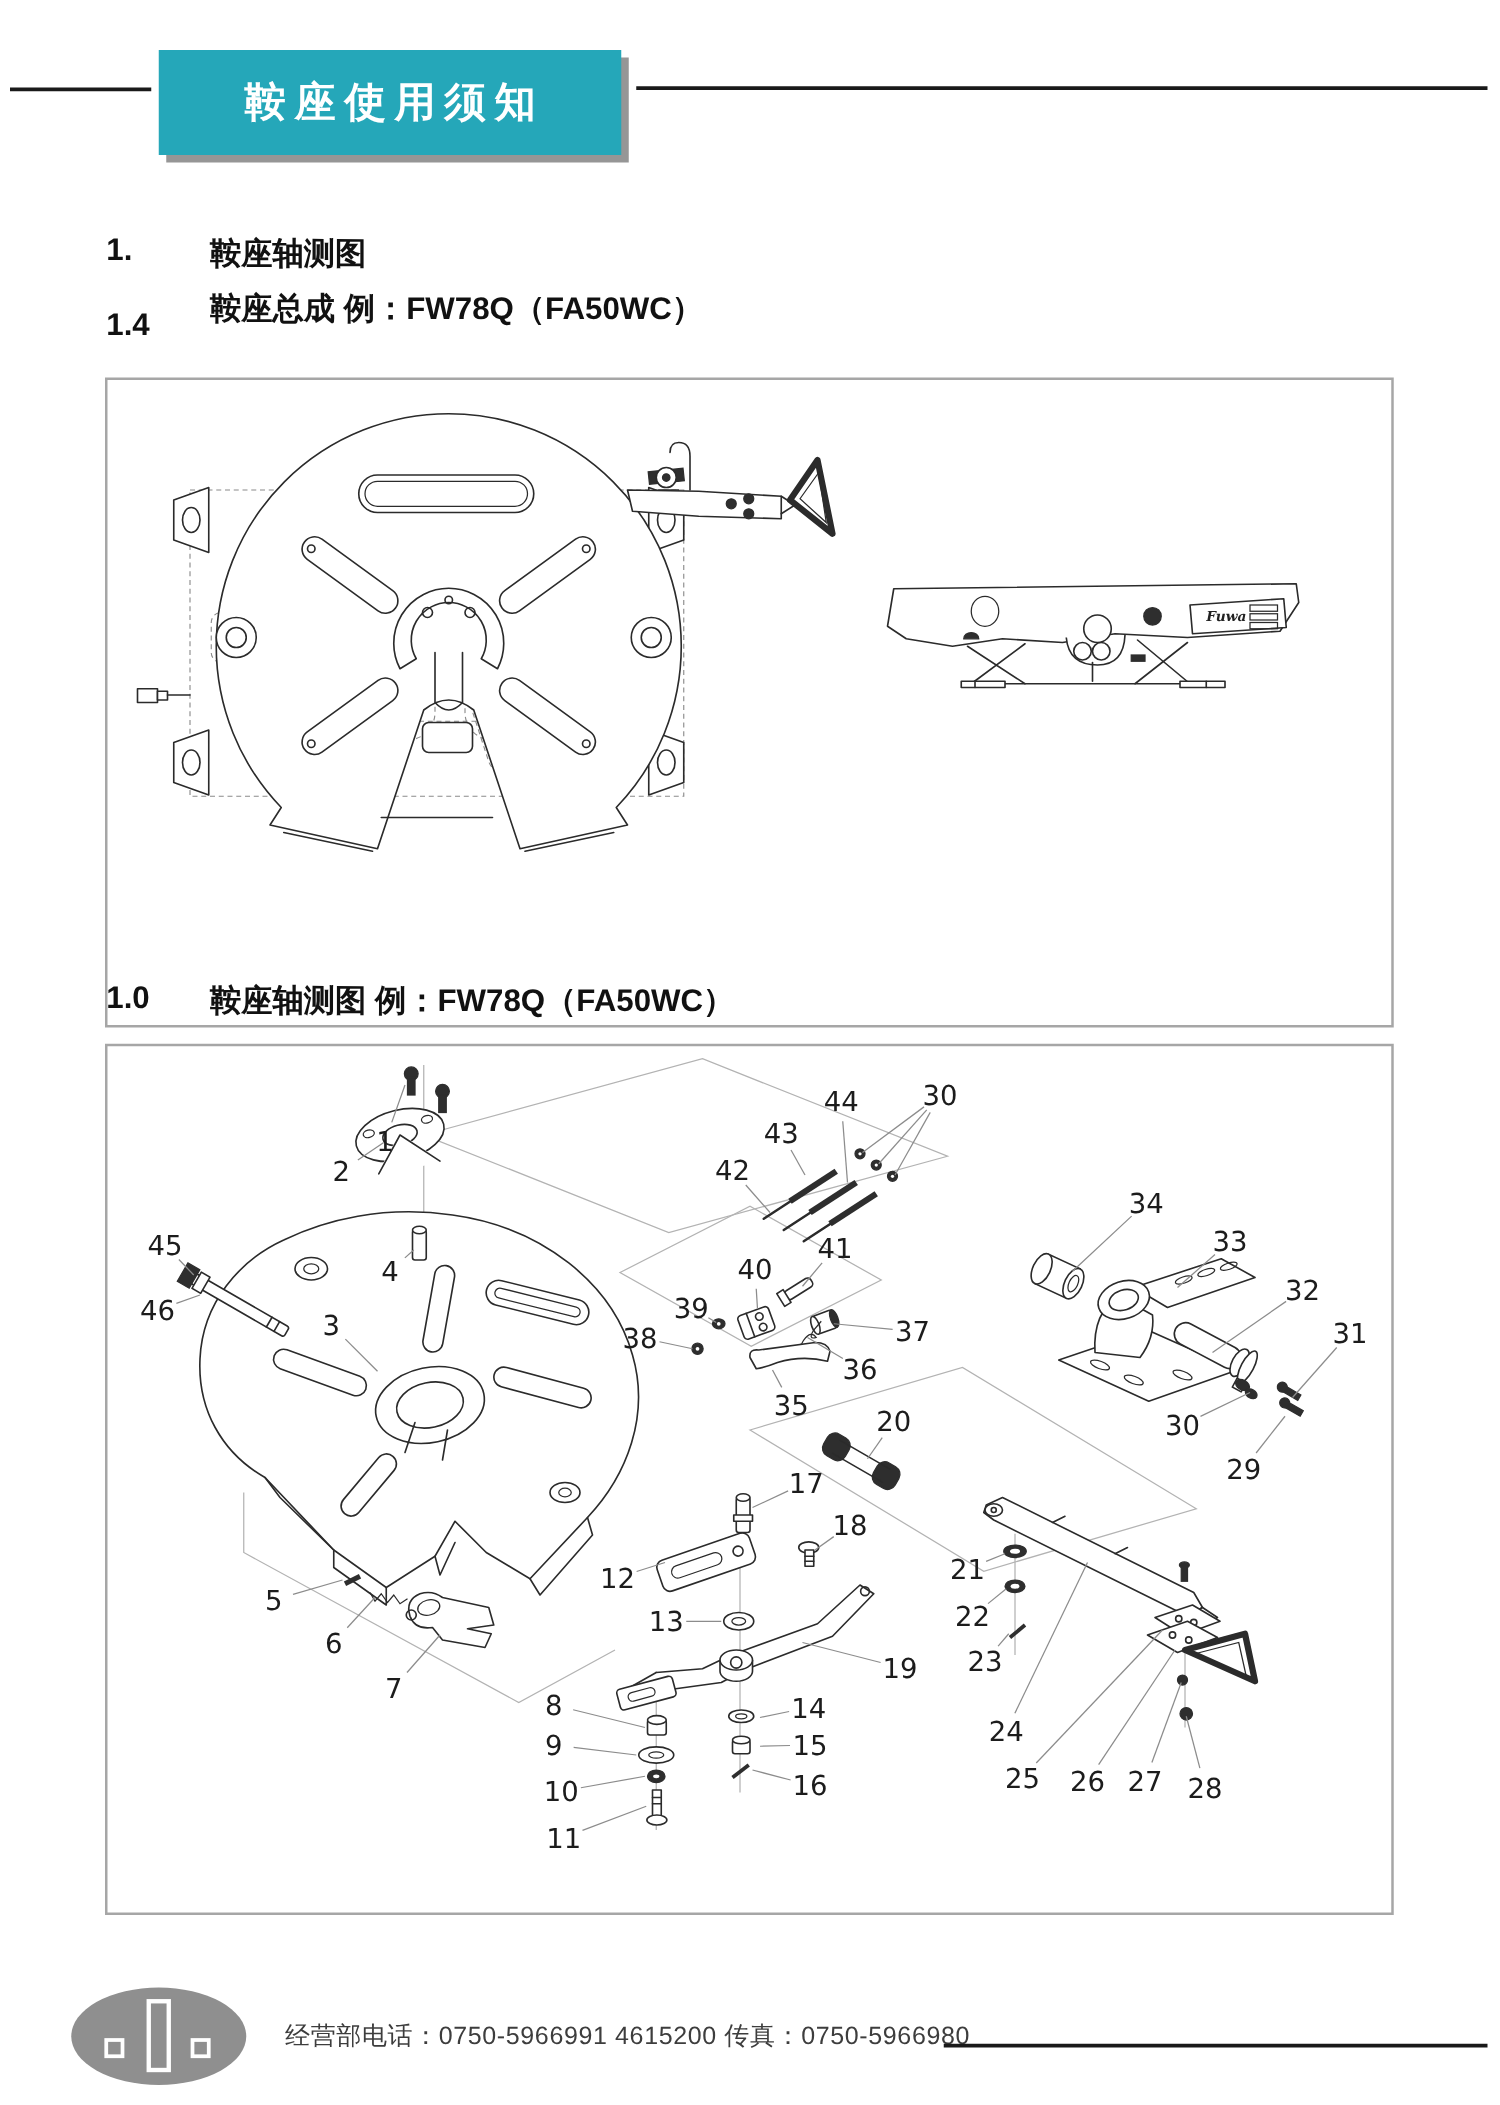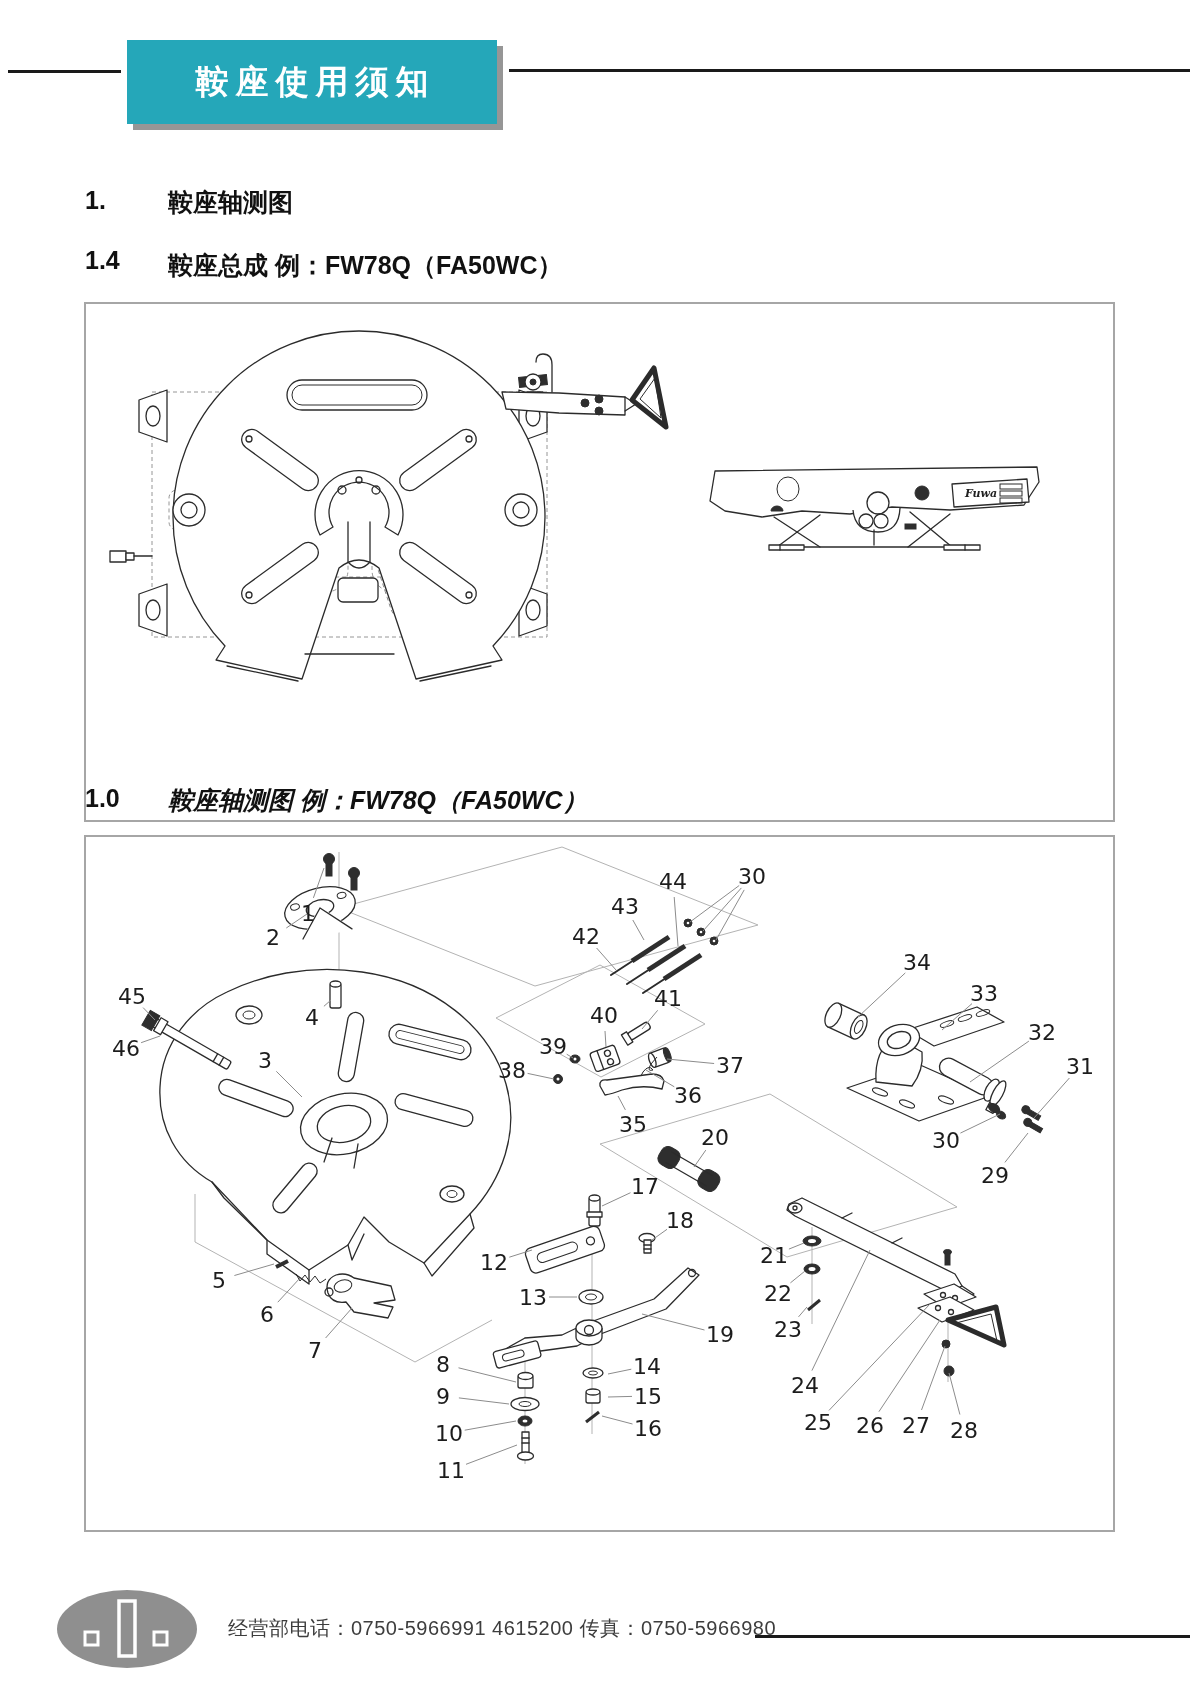--- a/index.html
+++ b/index.html
@@ -40,21 +40,21 @@
   <div class="hline" style="left:8px;top:70px;width:113px;"></div>
   <div id="banner">
     <span>鞍座使用须知</span>
   </div>
   <div class="hline" style="left:509px;top:69px;width:681px;"></div>
 
   <div class="sec-num" style="top:186px;">1.</div>
   <div class="sec-title" style="top:186px;">鞍座轴测图</div>
 
   <div class="sec-num" style="top:246px;">1.4</div>
-  <div class="sec-title" style="top:249px;">鞍座总成 例：FW78Q（FA50WC）</div>
+  <div class="sec-title" style="top:230px;">鞍座总成 例：FW78Q（FA50WC）</div>
 
   <div id="fig1" class="figbox">
     <svg width="1027" height="420" viewBox="84 302 1027 420">
 
       <g>
 
         <rect class="dash" x="150" y="390" width="395" height="245"></rect>
         <rect class="dash" x="228" y="440" width="118" height="150" rx="22"></rect>
         <rect class="dash" x="370" y="440" width="118" height="150" rx="22"></rect>
         <rect class="dash" x="-17" y="-122" width="34" height="244" rx="15" transform="translate(372,500) rotate(-18)"></rect>
@@ -141,21 +141,21 @@
         <line class="ln" x1="872" y1="528" x2="872" y2="543"></line>
 
         <path class="lnw" d="M767,543 L802,543 L802,548 L767,548 Z M942,543 L978,543 L978,548 L942,548 Z M802,545 L942,545"></path>
         <line class="ln" x1="778" y1="543" x2="778" y2="548"></line>
         <line class="ln" x1="963" y1="543" x2="963" y2="548"></line>
       </g>
     </svg>
   </div>
 
   <div class="sec-num" style="top:784px;">1.0</div>
-  <div class="sec-title" style="top:784px;font-style:italic;">鞍座轴测图 例：FW78Q（FA50WC）</div>
+  <div class="sec-title" style="top:784px;">鞍座轴测图 例：FW78Q（FA50WC）</div>
 
   <div id="fig2" class="figbox">
     <svg width="1027" height="693" viewBox="84 835 1027 693">
 
       <g>
         <path class="cons" d="M337,906 L560,845 L756,923 L533,984 Z"></path>
         <path class="cons" d="M494,1016 L598,963 L703,1022 L599,1075 Z"></path>
         <path class="cons" d="M598,1142 L768,1092 L955,1205 L785,1255 Z"></path>
         <path class="cons" d="M193,1192 L193,1240 L413,1360 L490,1318"></path>
         <line class="cons" x1="337" y1="850" x2="337" y2="1200"></line>

